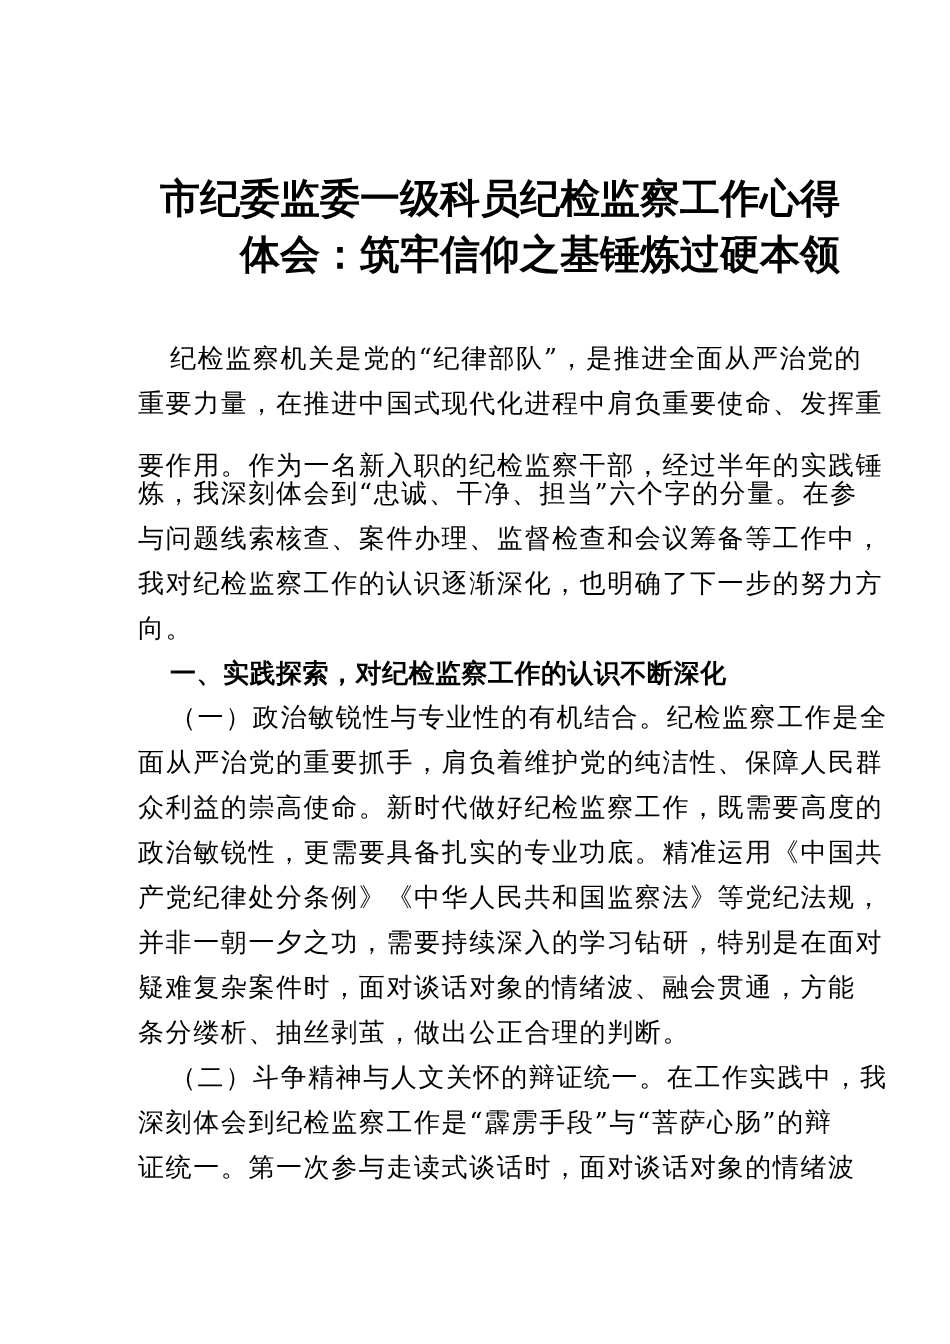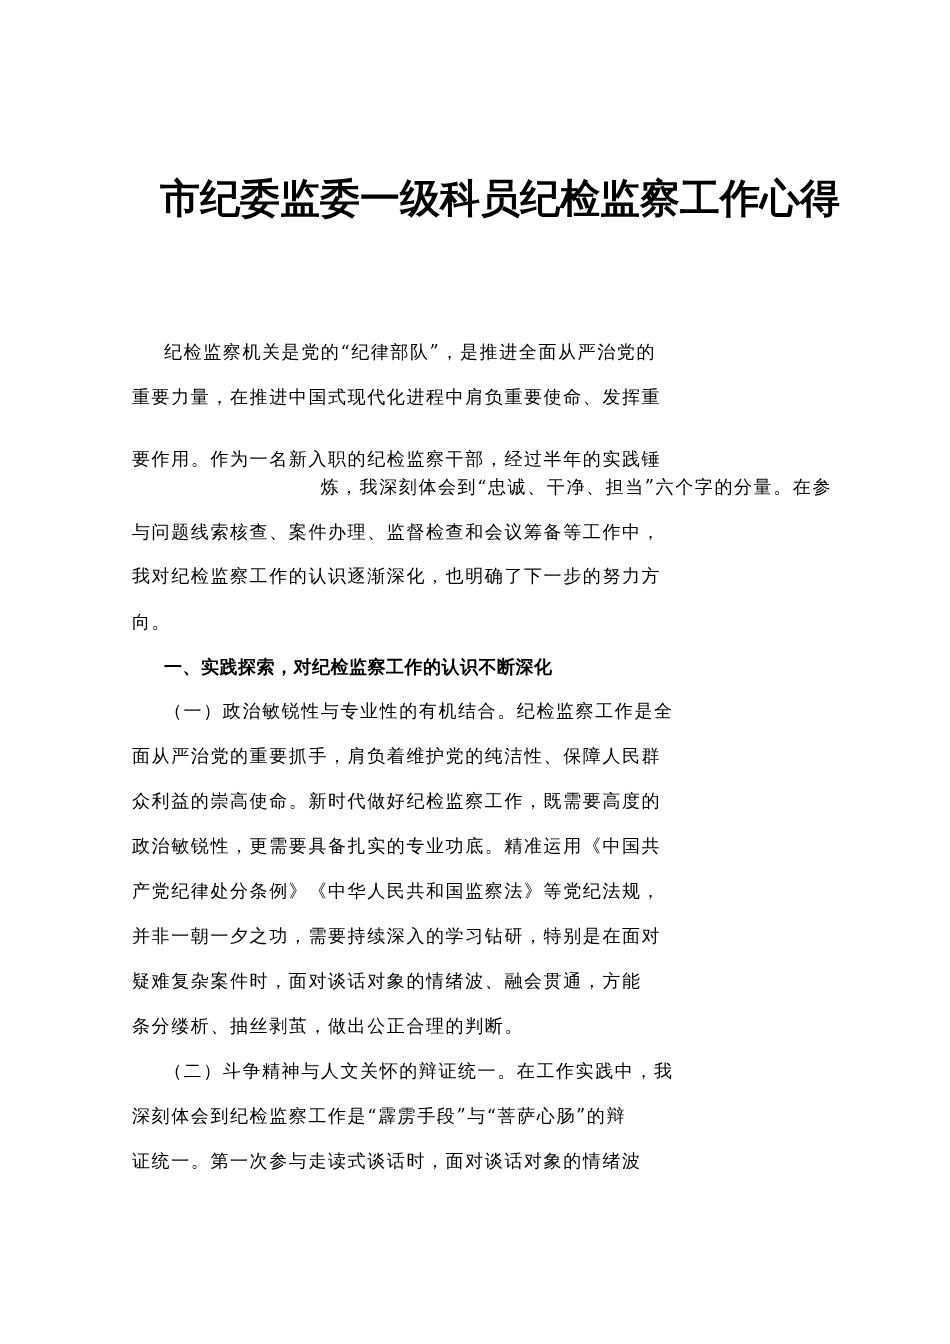--- a/index.html
+++ b/index.html
@@ -37,49 +37,50 @@
     .title .tl {
       display: block;
       white-space: nowrap;
     }
     .line {
       position: absolute;
       left: 128px;
       width: 700px;
       white-space: nowrap;
       font-family: "DejaVu Serif", "Liberation Serif", serif;
-      font-size: 18px;
+      font-size: 26px;
       line-height: 34px;
       height: 34px;
       letter-spacing: 1.6px;
-      margin: 4px;
+      margin: 10px;
     }
     .line.indent { left: 160px; }
     .line.heading {
       font-family: "DejaVu Sans", "Liberation Sans", sans-serif;
       font-weight: bold;
       letter-spacing: 0.5px;
     }
   </style>
 </head>
 <body>
 
 <div class="page">
 
   <h1 class="title">
     <span class="tl">市纪委监委一级科员纪检监察工作心得</span>
+    <span class="tl">体会：筑牢信仰之基锤炼过硬本领</span>
   </h1>
 
   <div>
     <p class="line indent" style="top:331px">纪检监察机关是党的“纪律部队”，是推进全面从严治党的</p>
     <p class="line" style="top: 376px;">重要力量，在推进中国式现代化进程中肩负重要使命、发挥重</p>
     <p class="line" style="top: 438px;">要作用。作为一名新入职的纪检监察干部，经过半年的实践锤</p>
     <p class="line" style="top: 466px; text-align: right;">炼，我深刻体会到“忠诚、干净、担当”六个字的分量。在参</p>
     <p class="line" style="top: 511px;">与问题线索核查、案件办理、监督检查和会议筹备等工作中，</p>
-    <p class="line" style="top: 556px; font-family: Liberation Mono, monospace;">我对纪检监察工作的认识逐渐深化，也明确了下一步的努力方</p>
+    <p class="line" style="top: 556px;">我对纪检监察工作的认识逐渐深化，也明确了下一步的努力方</p>
     <p class="line" style="top: 601px;">向。</p>
   </div>
 
   <h2 class="line indent heading" style="top:646px">一、实践探索，对纪检监察工作的认识不断深化</h2>
 
   <div>
     <p class="line indent" style="top:690px">（一）政治敏锐性与专业性的有机结合。纪检监察工作是全</p>
     <p class="line" style="top:735px">面从严治党的重要抓手，肩负着维护党的纯洁性、保障人民群</p>
     <p class="line" style="top:780px">众利益的崇高使命。新时代做好纪检监察工作，既需要高度的</p>
     <p class="line" style="top:825px">政治敏锐性，更需要具备扎实的专业功底。精准运用《中国共</p>

